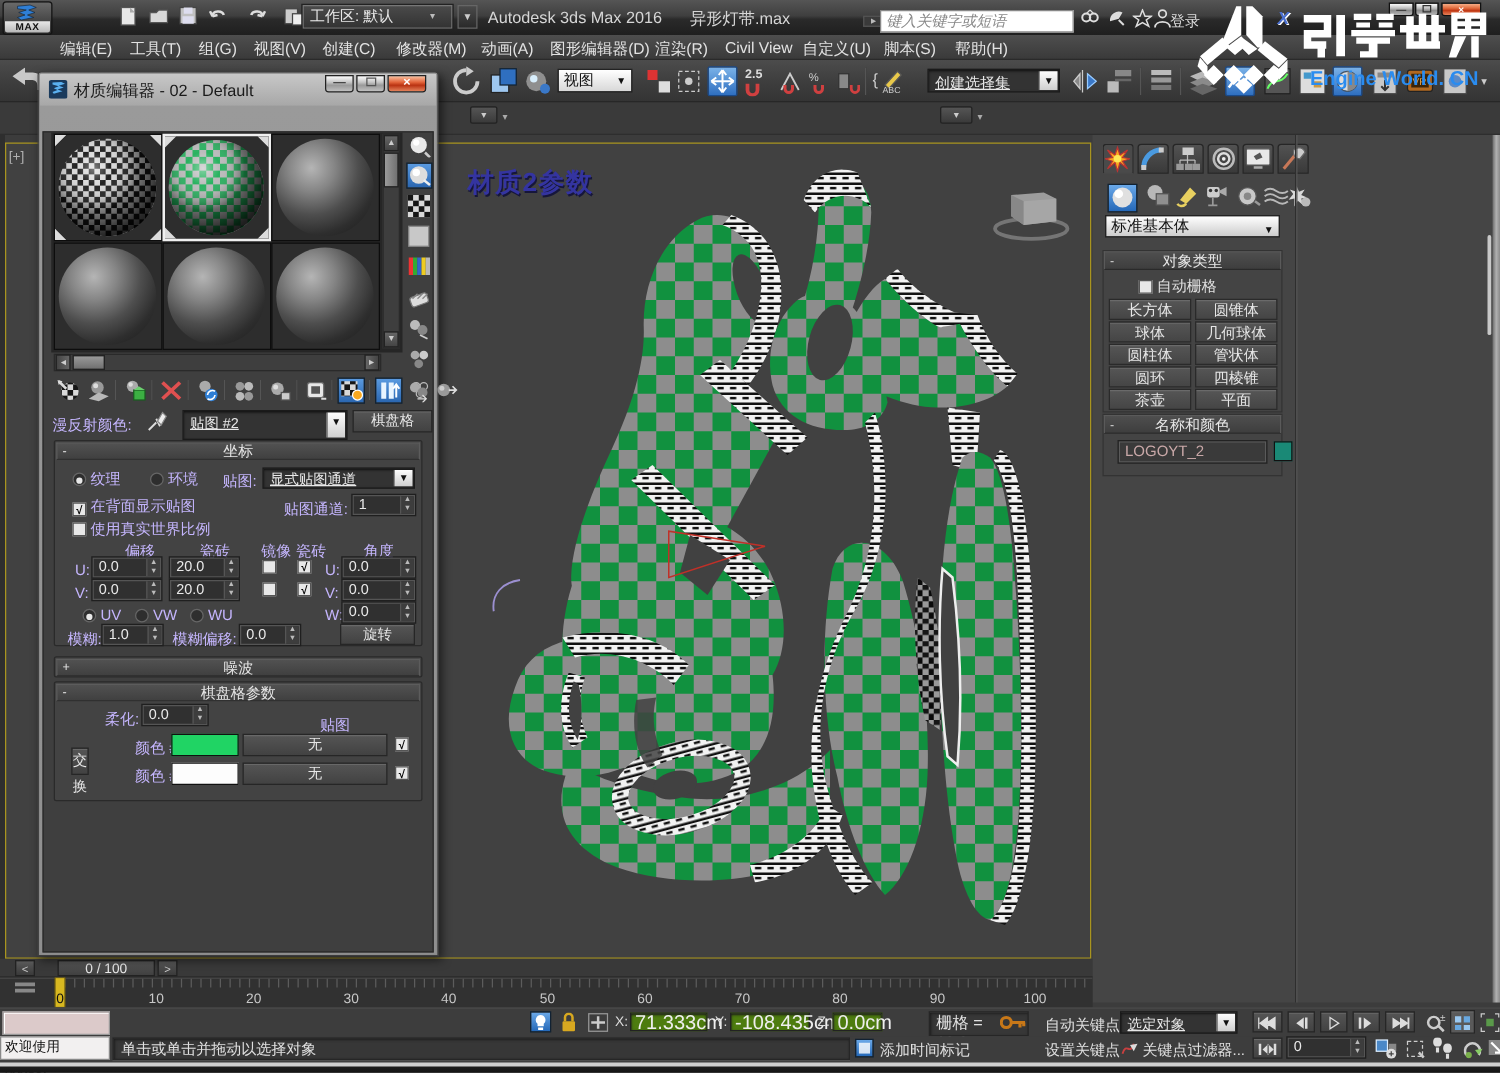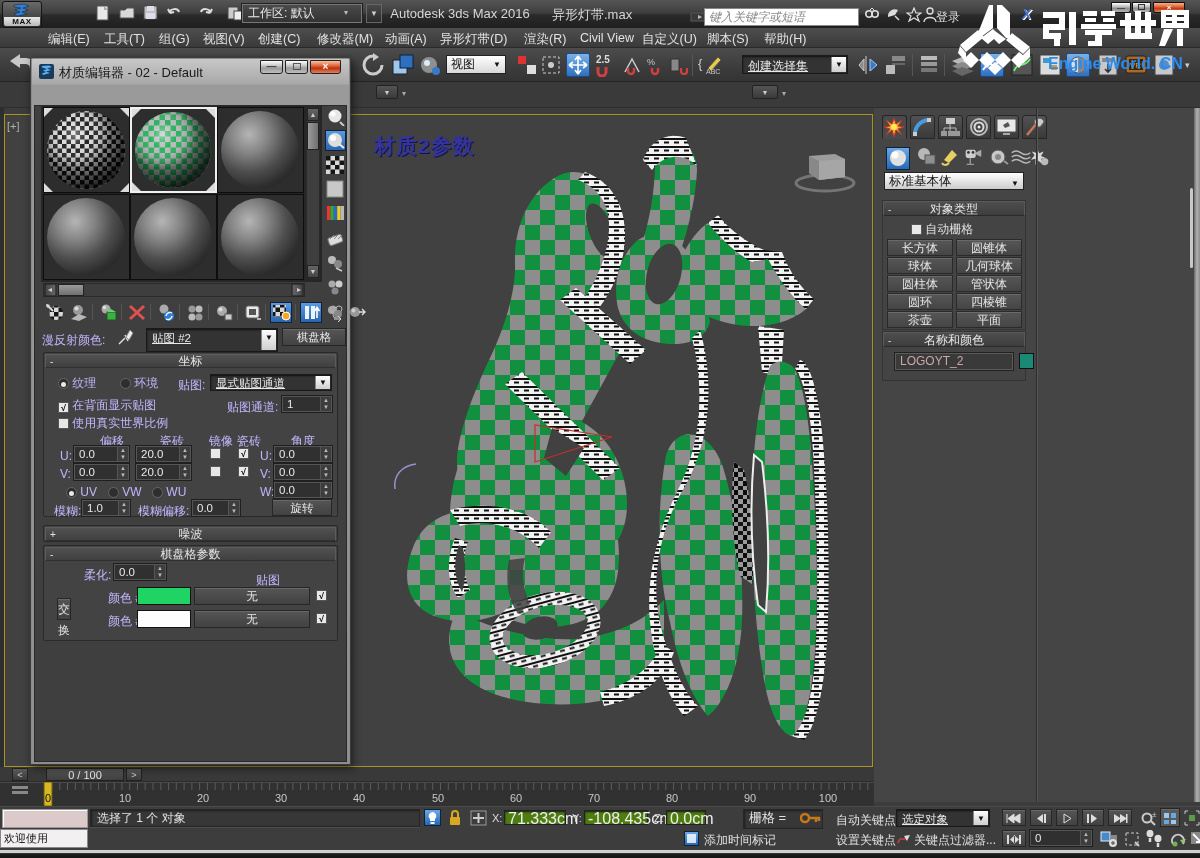--- a/index.html
+++ b/index.html
@@ -188,21 +188,21 @@
       </div>
   </div>
   <div id="menubar" class="abs">
     <span style="left:48px">编辑(E)</span>
       <span style="left:104px">工具(T)</span>
       <span style="left:159px">组(G)</span>
     <span style="left:203px">视图(V)</span>
       <span style="left:258px">创建(C)</span>
       <span style="left:317px">修改器(M)</span>
     <span style="left:385px">动画(A)</span>
-      <span style="left:440px">异形灯带(D)</span>
+      <span style="left:440px">图形编辑器(D)</span>
       <span style="left:524px">渲染(R)</span>
     <span style="left:580px">Civil View</span>
       <span style="left:642px">自定义(U)</span>
       <span style="left:707px">脚本(S)</span>
     <span style="left:764px">帮助(H)</span>
   </div>
   <div id="toolbar" class="abs">
     <svg class="abs" style="left:8px;top:6px" width="30" height="22" viewBox="0 0 30 22">
         <path d="M28,18 L28,12 C28,6 22,4 16,4 L12,4 L12,0 L2,7 L12,14 L12,10 L16,10 C22,10 22,12 22,18 Z" fill="#c8c8c8"></path>
       </svg>
@@ -513,21 +513,20 @@
       <rect x="44" y="0" width="8" height="24" fill="#d8b820" stroke="#6a5a10"></rect>
       <text x="48" y="20" fill="#111" font-size="11" text-anchor="middle">0</text>
       <g fill="#888">
           <rect x="12" y="4" width="16" height="3"></rect>
           <rect x="12" y="9" width="16" height="3"></rect>
         </g>
     </svg>
   </div>
   <div id="status1" class="abs">
     <div class="abs" style="left:2px;top:2px;width:86px;height:19px;background:#dccaca;border:1px solid #999;box-shadow:inset 1px 1px 0 #fff"></div>
-    <div class="sunken" style="left:90px;top:2px;width:330px;height:18px;font-size:12px;line-height:16px;padding-left:6px">选择了 1 个 对象</div>
     <div class="abs" style="left:424px;top:2px;width:17px;height:17px;background:linear-gradient(#6aa8e8,#2468b8);border:1px solid #123;text-align:center"><svg width="11" height="14" viewBox="0 0 11 14" style="margin-top:1px">
           <path d="M5.5,1 A4,4 0 0 1 8,8 L8,10 L3,10 L3,8 A4,4 0 0 1 5.5,1 Z" fill="#fff"></path>
           <rect x="3.5" y="11" width="4" height="2" fill="#fff"></rect>
         </svg></div>
     <svg class="abs" style="left:448px;top:3px" width="14" height="16" viewBox="0 0 14 16">
         <rect x="2" y="7" width="10" height="8" rx="1" fill="#d8a820"></rect>
         <path d="M4,7 L4,4 A3,3 0 0 1 10,4 L10,7" stroke="#d8a820" stroke-width="2" fill="none"></path>
       </svg>
     <svg class="abs" style="left:470px;top:3px" width="17" height="16" viewBox="0 0 17 16">
         <rect x="1" y="1" width="15" height="14" fill="none" stroke="#999"></rect>
@@ -578,20 +577,21 @@
           <rect x="1" y="8" width="5" height="4" fill="#68a8e0"></rect>
           <rect x="8" y="8" width="5" height="4" fill="#9ac8f0"></rect>
         </svg></div>
     <svg class="abs" style="left:1184px;top:3px" width="16" height="16" viewBox="0 0 16 16">
         <path d="M1,4 L1,1 L4,1 M12,1 L15,1 L15,4 M15,12 L15,15 L12,15 M4,15 L1,15 L1,12" stroke="#ccc" fill="none"></path>
         <rect x="5" y="5" width="6" height="6" fill="#5a9a4a"></rect>
       </svg>
   </div>
   <div id="status2" class="abs">
     <div class="abs" style="left:0px;top:0px;width:88px;height:19px;background:#f2f0f0;border:1px solid #888;color:#111;font-size:11px;line-height:17px;padding-left:3px">欢迎使用 <b style="font-family:'Liberation Mono',monospace;font-size:10px">MAXScr</b></div>
+    <div class="sunken" style="left:90px;top:1px;width:590px;height:18px;font-size:12px;line-height:16px;padding-left:6px">单击或单击并拖动以选择对象</div>
     <div class="abs" style="left:684px;top:2px;width:15px;height:15px;background:linear-gradient(#6aa8e8,#2468b8);border:1px solid #123"><svg width="9" height="9" viewBox="0 0 9 9" style="margin:2px">
           <rect width="9" height="9" fill="#fff" opacity=".8"></rect>
         </svg></div>
     <div class="abs" style="left:704px;top:3px;font-size:12px;color:#e0e0e0">添加时间标记</div>
     <div class="abs" style="left:836px;top:3px;font-size:12px;color:#e0e0e0">设置关键点</div>
     <svg class="abs" style="left:896px;top:2px" width="16" height="16" viewBox="0 0 16 16">
         <path d="M2,12 C5,2 8,14 11,4" stroke="#c84040" stroke-width="1.5" fill="none"></path>
         <path d="M11,10 L14,4 L8,5" fill="#ddd"></path>
       </svg>
     <div class="abs" style="left:914px;top:3px;font-size:12px;color:#e0e0e0">关键点过滤器...</div>

